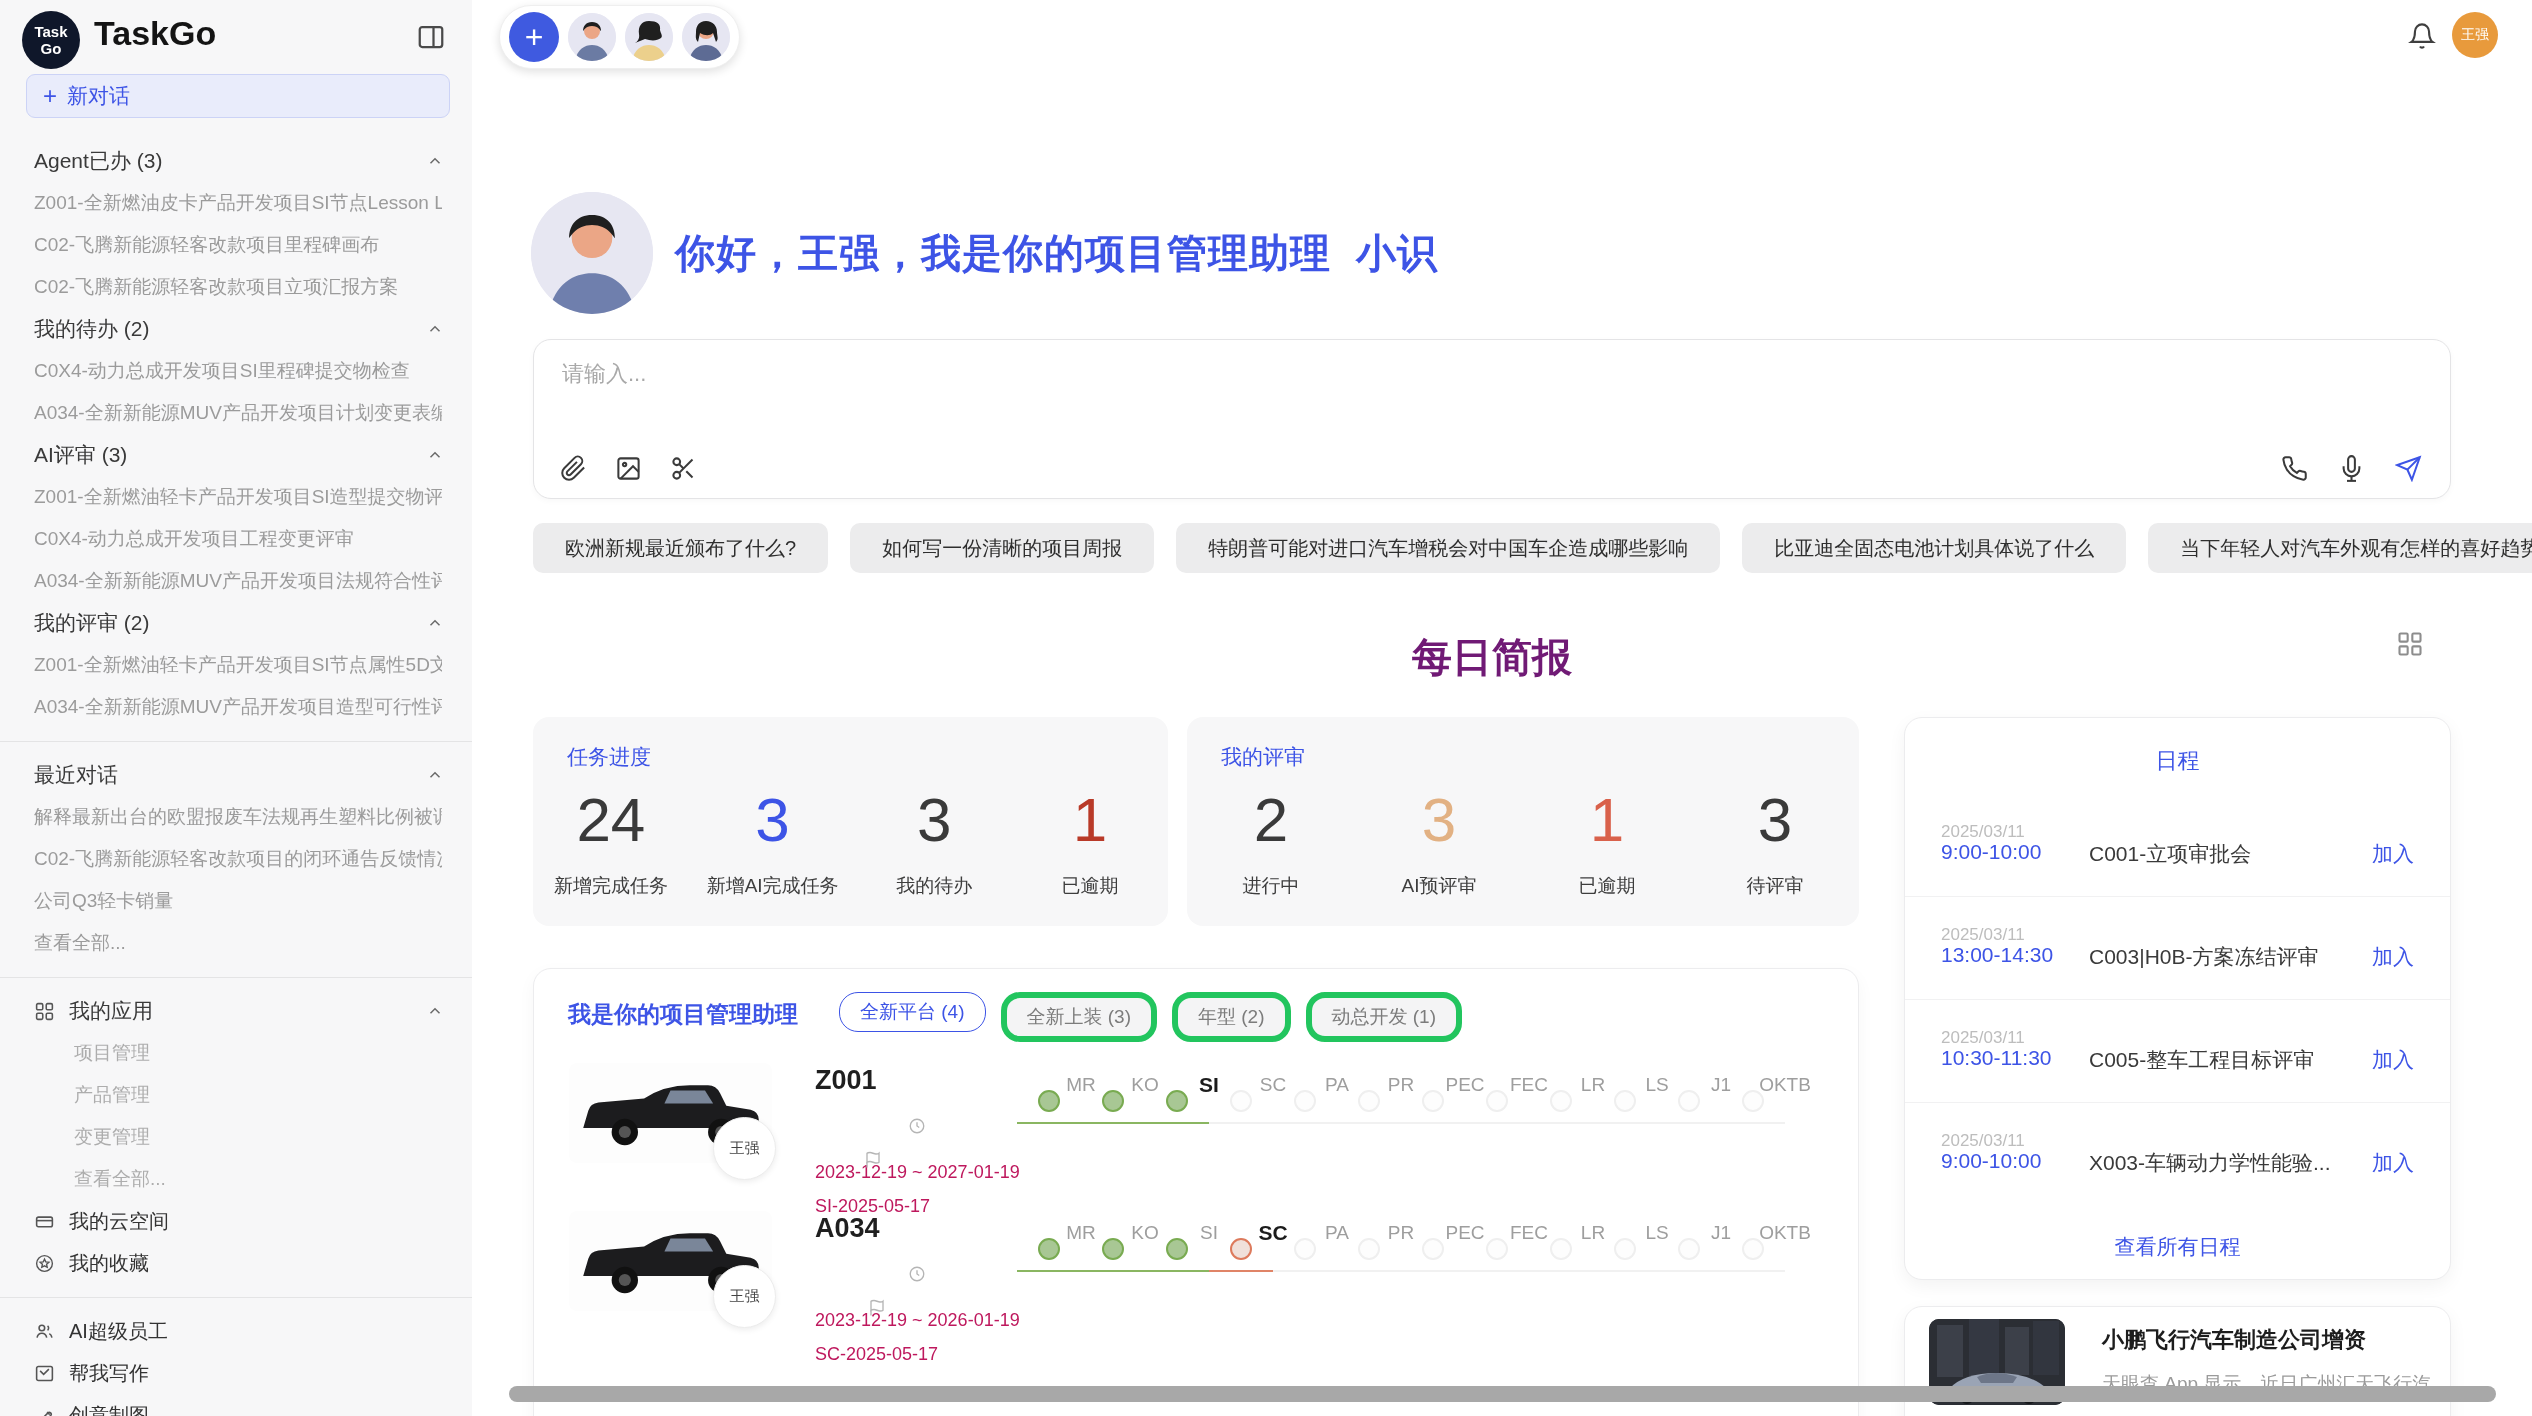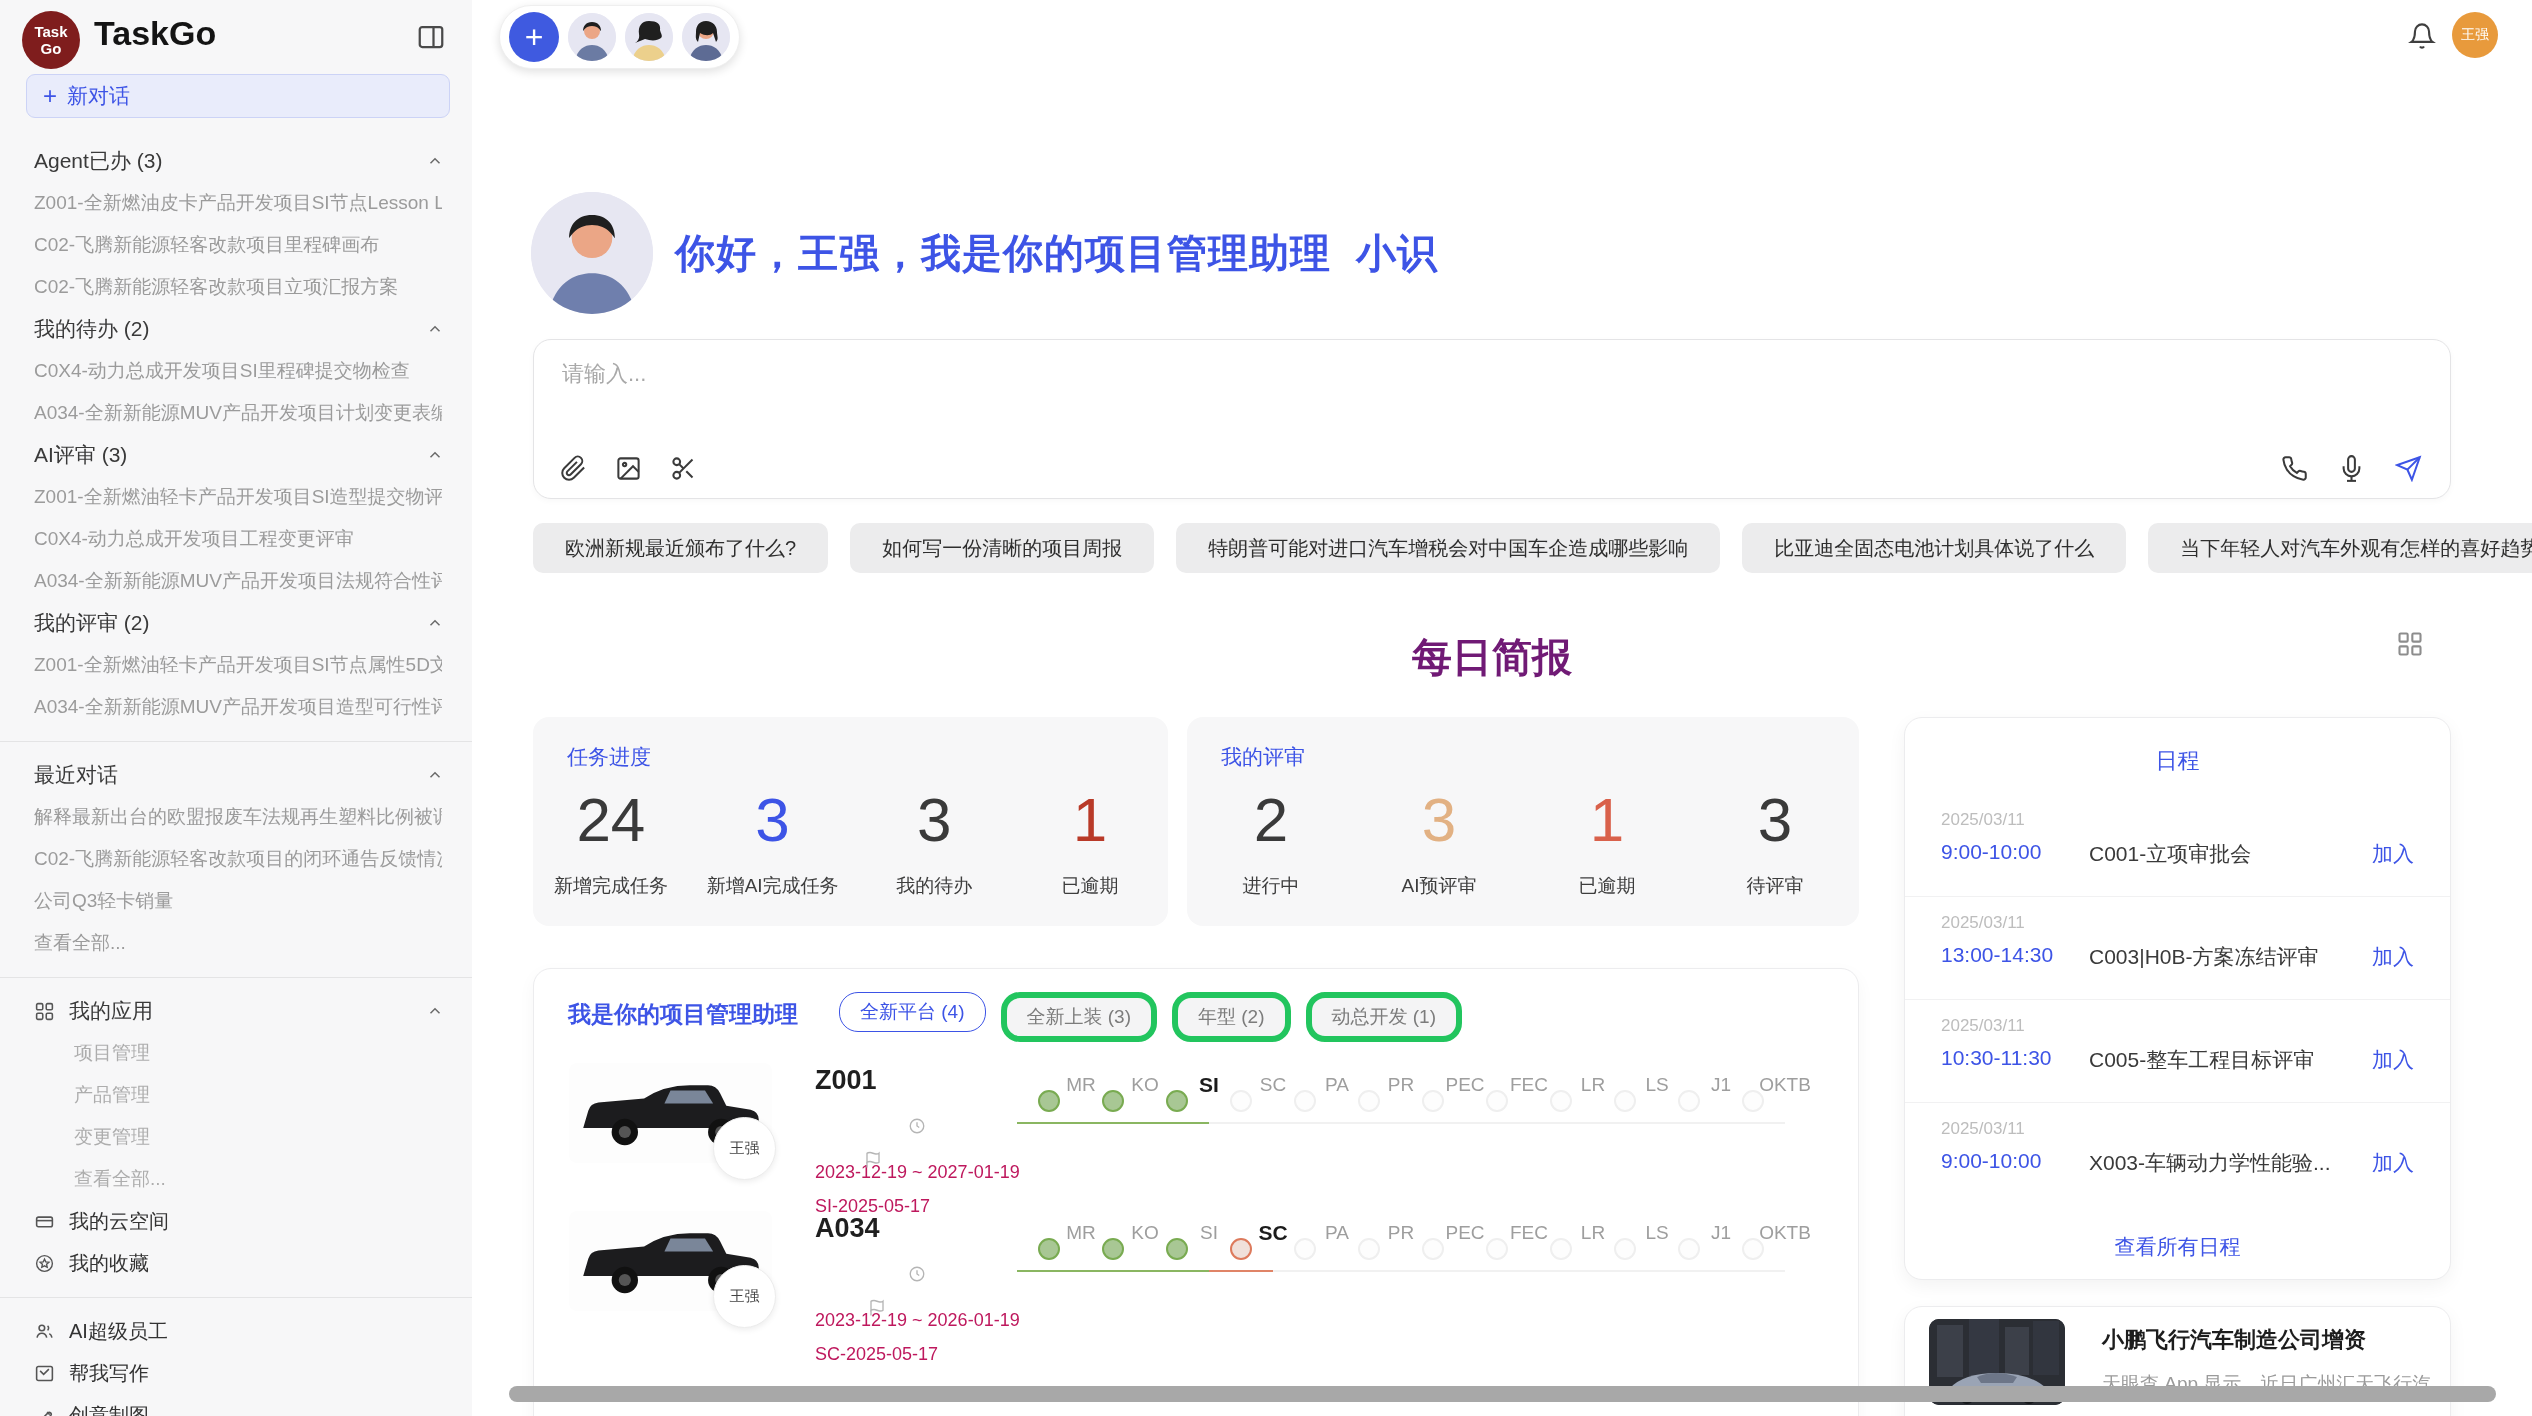--- a/index.html
+++ b/index.html
@@ -3,21 +3,21 @@
 <meta charset="utf-8">
 <style>
   html,body{margin:0;padding:0;}
   body{font-family:"Liberation Sans","DejaVu Sans",sans-serif;background:#fff;}
   #app{position:relative;width:2532px;height:1416px;overflow:hidden;background:#fff;}
   svg{display:block;}
 
   
   .sidebar{position:absolute;left:0;top:0;width:472px;height:100%;background:#f7f7f8;border-right:1px solid #e9e9ea;overflow:hidden;}
   .side-head{position:relative;height:74px;}
-  .logo{position:absolute;left:22px;top:11px;width:58px;height:58px;border-radius:50%;background:#7f1d1d;color:#fff;display:flex;flex-direction:column;align-items:center;justify-content:center;font-size:15px;line-height:17px;font-weight:600;}
+  .logo{position:absolute;left:22px;top:11px;width:58px;height:58px;border-radius:50%;background:#0f172a;color:#fff;display:flex;flex-direction:column;align-items:center;justify-content:center;font-size:15px;line-height:17px;font-weight:600;}
   .brand-title{position:absolute;left:94px;top:14px;font-size:34px;font-weight:700;color:#141414;}
   .collapse-btn{position:absolute;right:26px;top:22px;width:30px;height:30px;cursor:pointer;}
   .newchat{position:absolute;left:26px;top:74px;width:424px;height:44px;background:#e9ecfb;border:1px solid #ccd3f6;border-radius:9px;display:flex;align-items:center;gap:10px;padding-left:16px;box-sizing:border-box;color:#3d54e6;font-size:21px;cursor:pointer;}
   .newchat .plus{font-size:24px;line-height:24px;}
   .side-scroll{position:absolute;top:140px;left:0;right:0;}
   .s-row{height:42px;line-height:42px;position:relative;padding:0 30px 0 34px;white-space:nowrap;overflow:hidden;cursor:pointer;}
   .s-row .s-text{display:block;white-space:nowrap;overflow:hidden;}
   .row-header .s-text{color:#3a3a3a;font-size:21px;}
   .row-item .s-text{color:#9b9b9b;font-size:19px;}
   .chev{display:none;position:absolute;right:28px;top:12px;}
@@ -71,21 +71,21 @@
   .num-red{color:#b93a28;}
   .num-tan{color:#e2b183;}
   .num-salmon{color:#d9614b;}
 
   
   .schedule{position:absolute;left:1432px;top:717px;width:547px;height:563px;background:#fff;border:1px solid #ececee;border-radius:18px;box-shadow:0 6px 18px rgba(0,0,0,.05);box-sizing:border-box;}
   .sch-title{position:absolute;top:28px;left:0;width:100%;text-align:center;font-size:22px;color:#3d54e6;}
   .sch-list{position:absolute;top:76px;left:0;right:0;}
   .entry{position:relative;height:102px;border-bottom:1px solid #f1f1f2;}
   .entry:last-child{border-bottom:none;}
-  .e-date{position:absolute;left:36px;top:16px;font-size:17px;color:#bdbdbd;}
+  .e-date{position:absolute;left:36px;top:28px;font-size:17px;color:#bdbdbd;}
   .e-time{position:absolute;left:36px;top:46px;font-size:21px;color:#3d54e6;}
   .e-title{position:absolute;left:184px;top:46px;font-size:21px;color:#3a3a3a;white-space:nowrap;overflow:hidden;max-width:250px;}
   .e-join{position:absolute;right:36px;top:46px;font-size:21px;color:#3d54e6;cursor:pointer;}
   .sch-all{position:absolute;bottom:18px;left:0;width:100%;text-align:center;font-size:21px;color:#3d54e6;cursor:pointer;}
 
   
   .dash{position:absolute;left:61px;top:968px;width:1326px;height:560px;background:#fff;border:1px solid #ececee;border-radius:18px;box-shadow:0 6px 18px rgba(0,0,0,.04);box-sizing:border-box;}
   .dash-title{position:absolute;left:34px;top:30px;font-size:23px;font-weight:600;color:#3d54e6;}
   .tabs{position:absolute;left:305px;top:23px;display:flex;gap:15px;}
   .tab{height:38px;border-radius:19px;padding:0 20px;display:flex;align-items:center;font-size:19px;color:#7c7c7c;background:#f4f4f5;border:6px solid #22c55e;cursor:pointer;white-space:nowrap;}

